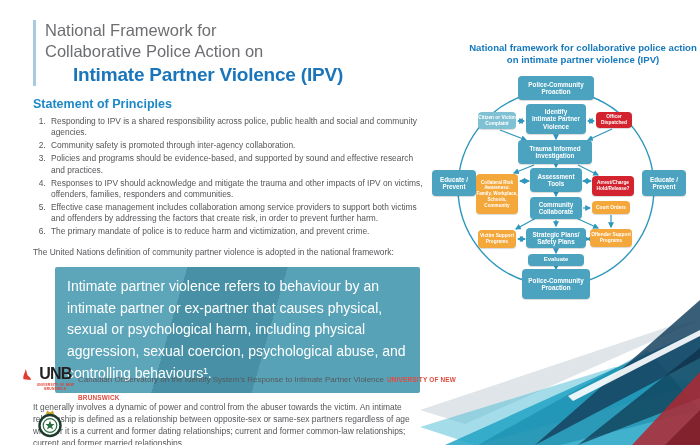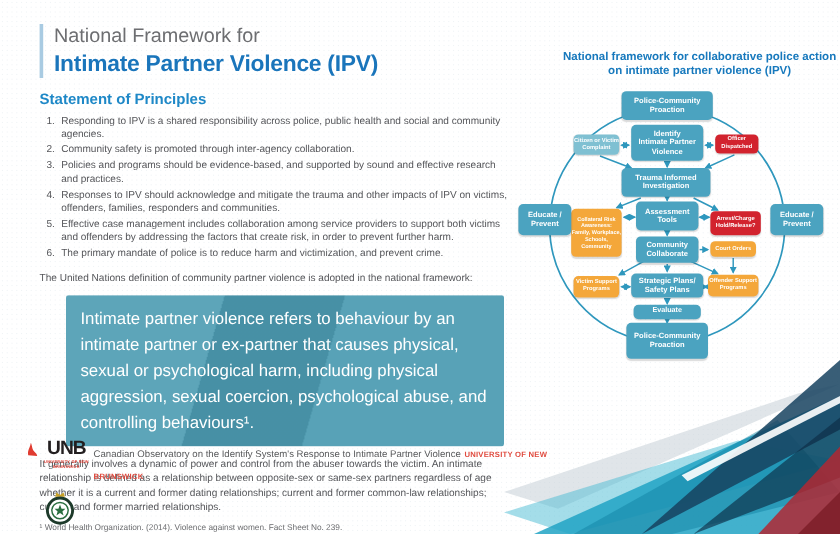--- a/index.html
+++ b/index.html
@@ -4,21 +4,21 @@
 <style>
   html,body{margin:0;padding:0;}
   body{font-family:"Liberation Sans",sans-serif;}
   #poster{position:relative;width:700px;height:445px;background:#ffffff;overflow:hidden;
     background-image:radial-gradient(rgba(190,205,218,.28) .6px, transparent .6px);
     background-size:4px 4px;}
   
   .left-col{position:absolute;left:33px;top:20px;width:396px;color:#55565a;}
   .title-block{border-left:3px solid #a9cbe2;padding-left:9px;}
   .title-gray{font-size:16.5px;line-height:1.28;color:#6d6e71;font-weight:400;}
-  .title-blue{font-size:19px;line-height:1.15;color:#1a75bb;font-weight:700;margin-top:2px;letter-spacing:-.2px;}
+  .title-blue{font-size:19px;line-height:1.15;color:#1a75bb;font-weight:700;margin-top:2px;letter-spacing:-.2px;margin-left:28px;}
   .intro{font-size:8.4px;line-height:1.42;margin-top:9px;}
   .principles-h{font-size:12.5px;font-weight:700;color:#1e88c7;margin-top:11px;}
   ol.principles{margin:5px 0 0 0;padding-left:15px;font-size:8.4px;line-height:1.36;}
   ol.principles li{margin-bottom:1.5px;padding-left:3px;}
   .un-line{font-size:8.4px;line-height:1.4;margin-top:9px;}
   .quote-box{margin-top:7px;margin-left:22px;width:341px;padding:9px 12px;border-radius:2px;
     color:#ffffff;font-size:14px;line-height:1.55;
     background:linear-gradient(106deg, rgba(255,255,255,.08) 0 33%, rgba(0,30,45,.10) 33% 58%, rgba(255,255,255,.05) 58%), #4f9db3;}
   .dyn-par{font-size:8.4px;line-height:1.42;margin-top:9px;}
   .footnote{font-size:6.9px;color:#6b6c6f;margin-top:7px;}
@@ -51,20 +51,21 @@
   .decor{position:absolute;left:420px;top:292px;pointer-events:none;}
 </style>
 </head>
 <body>
 
 <div id="poster">
 
   <div class="left-col">
     <div class="title-block">
       <div class="title-gray">National Framework for</div>
+      <div class="title-gray">Collaborative Police Action on</div>
       <div class="title-blue">Intimate Partner Violence (IPV)</div>
     </div>
     <div class="principles-h">Statement of Principles</div>
     <ol class="principles">
       <li>Responding to IPV is a shared responsibility across police, public health and social and community agencies.</li>
       <li>Community safety is promoted through inter-agency collaboration.</li>
       <li>Policies and programs should be evidence-based, and supported by sound and effective research and practices.</li>
       <li>Responses to IPV should acknowledge and mitigate the trauma and other impacts of IPV on victims, offenders, families, responders and communities.</li>
       <li>Effective case management includes collaboration among service providers to support both victims and offenders by addressing the factors that create risk, in order to prevent further harm.</li>
       <li>The primary mandate of police is to reduce harm and victimization, and prevent crime.</li>

